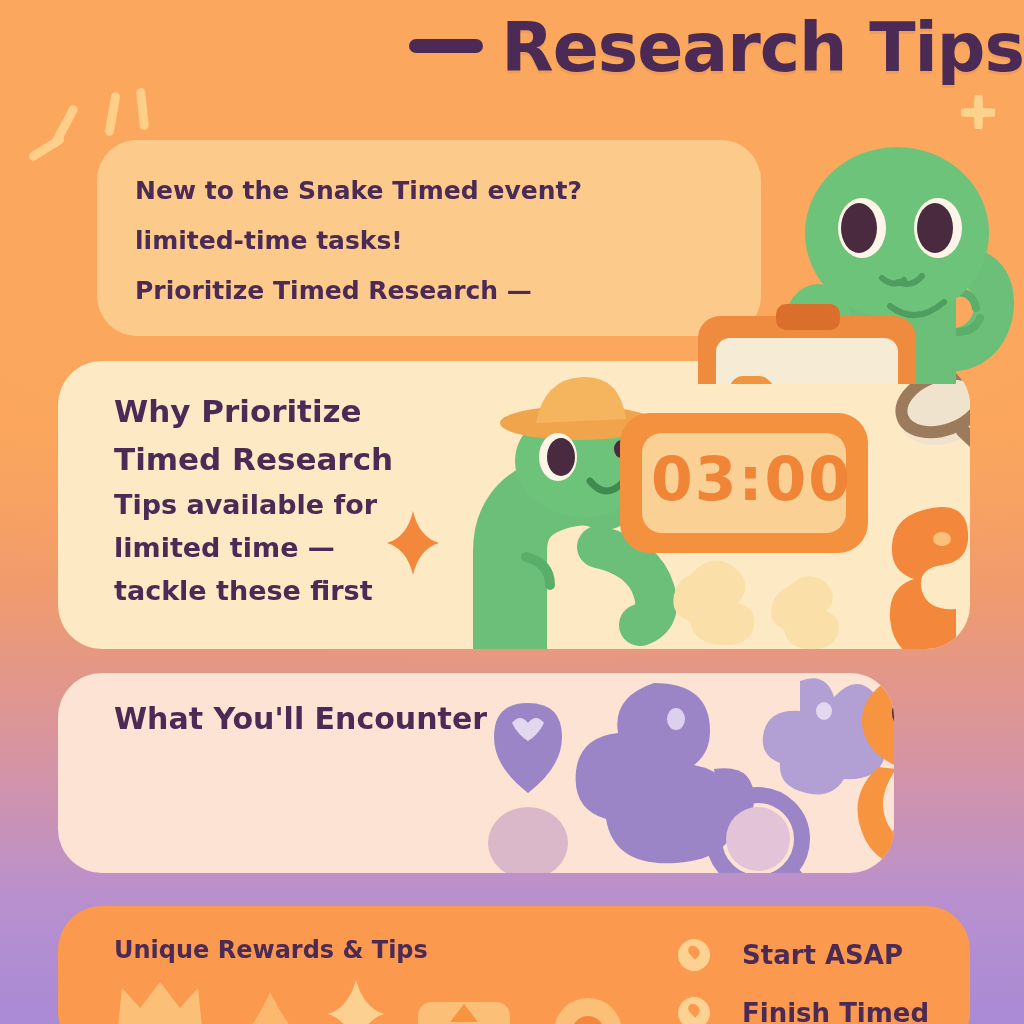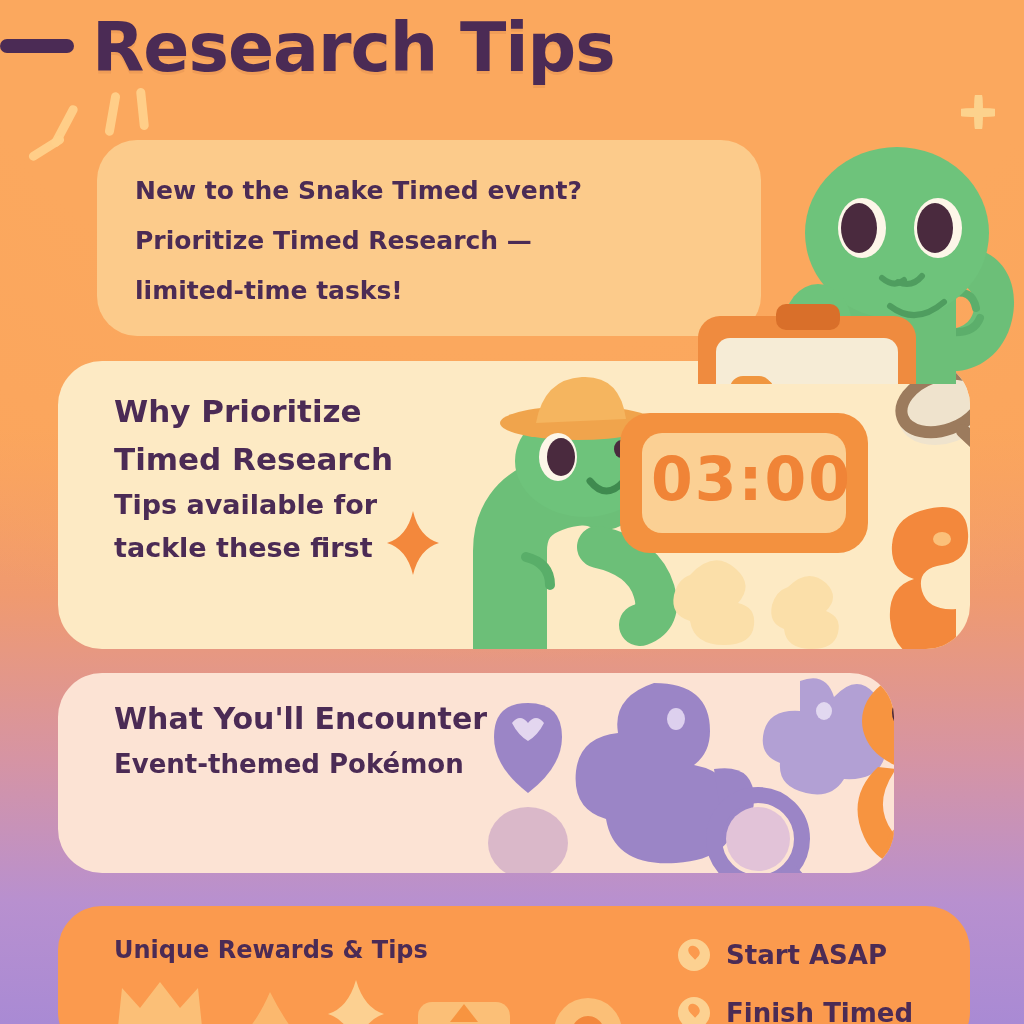--- a/index.html
+++ b/index.html
@@ -49,29 +49,29 @@
 
   
   #c3text{position:absolute;left:56px;top:22px;width:480px;}
   #c3text .t{font-size:30px;line-height:48px;color:#4b2b55;font-weight:700;white-space:nowrap;}
   #c3text .b{font-size:26px;line-height:42px;color:#4b2b55;font-weight:600;white-space:nowrap;}
 
   
   #c4title{position:absolute;left:56px;top:22px;font-size:24px;line-height:44px;
            color:#4b2b55;font-weight:700;white-space:nowrap;}
   #c4list{position:absolute;left:620px;top:20px;width:290px;}
-  .bullet{display:flex;align-items:center;gap:16px;height:58px;}
+  .bullet{display:flex;align-items:center;gap:32px;height:58px;}
   .bdot{width:32px;height:32px;border-radius:50%;background:#fcd191;position:relative;flex:0 0 auto;}
   .bdot::after{content:"";position:absolute;left:11px;top:6px;width:10px;height:13px;
     background:#fb9a4e;border-radius:50% 50% 50% 0;transform:rotate(-45deg);}
   .btxt{font-size:26px;color:#4b2b55;font-weight:600;white-space:nowrap;}
 
   
   #title{
-    position:absolute;left:0;top:8px;width:1024px;text-align:left;
+    position:absolute;left:0;top:8px;width:1024px;text-align:right;
     font-size:68px;font-weight:700;color:#4b2b55;letter-spacing:-1px;
     text-shadow:0 3px 0 rgba(190,110,60,.18);
   }
   #title .dash{display:inline-block;width:74px;height:14px;background:#4b2b55;
     border-radius:7px;vertical-align:middle;margin:0 18px 12px 0;}
 </style>
 </head>
 <body>
 
 <div id="poster">
@@ -86,22 +86,22 @@
   <div class="ray" style="left:138px;top:88px;width:9px;height:42px;transform:rotate(-6deg);"></div>
   <div class="ray" style="left:42px;top:128px;width:9px;height:40px;transform:rotate(58deg);"></div>
 
   <div id="title">
     <span class="dash"></span><span>Research Tips</span>
   </div>
 
   <div class="card" id="card1">
     <div id="c1text">
       <div class="ln">New to the Snake Timed event?</div>
+      <div class="ln">limited-time tasks!</div>
       <div class="ln">Prioritize Timed Research —</div>
-      <div class="ln">limited-time tasks!</div>
     </div>
   </div>
 
   <svg style="position:absolute;left:650px;top:88px;width:374px;height:296px;z-index:5;" viewBox="0 0 374 296">
 
     <path d="M292 160 C345 150 372 188 362 232 C353 272 318 288 292 282 L292 240 C312 244 326 232 324 214 C322 196 308 192 292 198 Z" fill="#6cbf78"></path>
     <path d="M300 206 q22 -6 26 14" stroke="#5cae6b" stroke-width="8" fill="none" stroke-linecap="round"></path>
     <path d="M300 244 q24 2 30 -14" stroke="#5cae6b" stroke-width="8" fill="none" stroke-linecap="round"></path>
 
     <rect x="196" y="150" width="110" height="150" fill="#6cbf78"></rect>
@@ -174,20 +174,21 @@
       <path d="M730 226 q20 -20 38 -4 q14 14 0 28 q16 6 12 22 q-4 16 -26 16 q-26 0 -28 -20 q-16 -6 -12 -24 q4 -14 16 -18 z" fill="#fbdfa9"></path>
     </svg>
 
     <div style="position:absolute;left:584px;top:83px;width:219px;text-align:center;
                 font-size:60px;font-weight:700;color:#f08437;letter-spacing:2px;">03:00</div>
 
     <div id="c2text">
       <div class="t">Why Prioritize</div>
       <div class="t">Timed Research</div>
       <div class="b">Tips available for</div>
+      <div class="b">limited time —</div>
       <div class="b">tackle these first</div>
     </div>
   </div>
 
   <div class="card" id="card3">
     <svg style="position:absolute;left:0;top:0;width:912px;height:200px;" viewBox="0 0 912 200">
 
       <g>
         <path d="M470 30 q34 0 34 34 q0 30 -34 56 q-34 -26 -34 -56 q0 -34 34 -34 z" fill="#9b85c6"></path>
         <path d="M462 56 q8 -10 16 0 q-6 12 -16 18 q-10 -6 -16 -18 q8 -10 16 0 z" fill="#e3d6ef" transform="translate(8,-6)"></path>
@@ -214,21 +215,20 @@
         <rect x="828" y="150" width="84" height="50" rx="25" fill="#f79440"></rect>
         <ellipse cx="843" cy="40" rx="9" ry="13" fill="#4a2a3e"></ellipse>
         <ellipse cx="895" cy="40" rx="9" ry="13" fill="#4a2a3e"></ellipse>
         <path d="M852 70 q16 16 32 0" stroke="#d9762b" stroke-width="7" fill="none" stroke-linecap="round"></path>
         <ellipse cx="872" cy="140" rx="16" ry="22" fill="#fbbf6e"></ellipse>
       </g>
     </svg>
 
     <div id="c3text">
       <div class="t">What You'll Encounter</div>
-      <div class="b">Event-themed Pokémon</div>
     </div>
   </div>
 
   <div class="card" id="card4">
     <div id="c4title">Unique Rewards &amp; Tips</div>
 
     <svg style="position:absolute;left:30px;top:60px;width:580px;height:90px;" viewBox="0 0 580 90">
       <path d="M34 22 l18 20 l20 -26 l20 26 l18 -20 l6 58 q-44 10 -88 0 z" fill="#fbbf77"></path>
       <path d="M182 26 q14 28 28 44 q-16 12 -28 44 q-12 -32 -28 -44 q16 -16 28 -44 z" fill="#fbbf77" opacity=".8"></path>
       <path d="M268 14 q8 28 28 34 q-20 6 -28 34 q-8 -28 -28 -34 q20 -6 28 -34 z" fill="#fcd091"></path>

